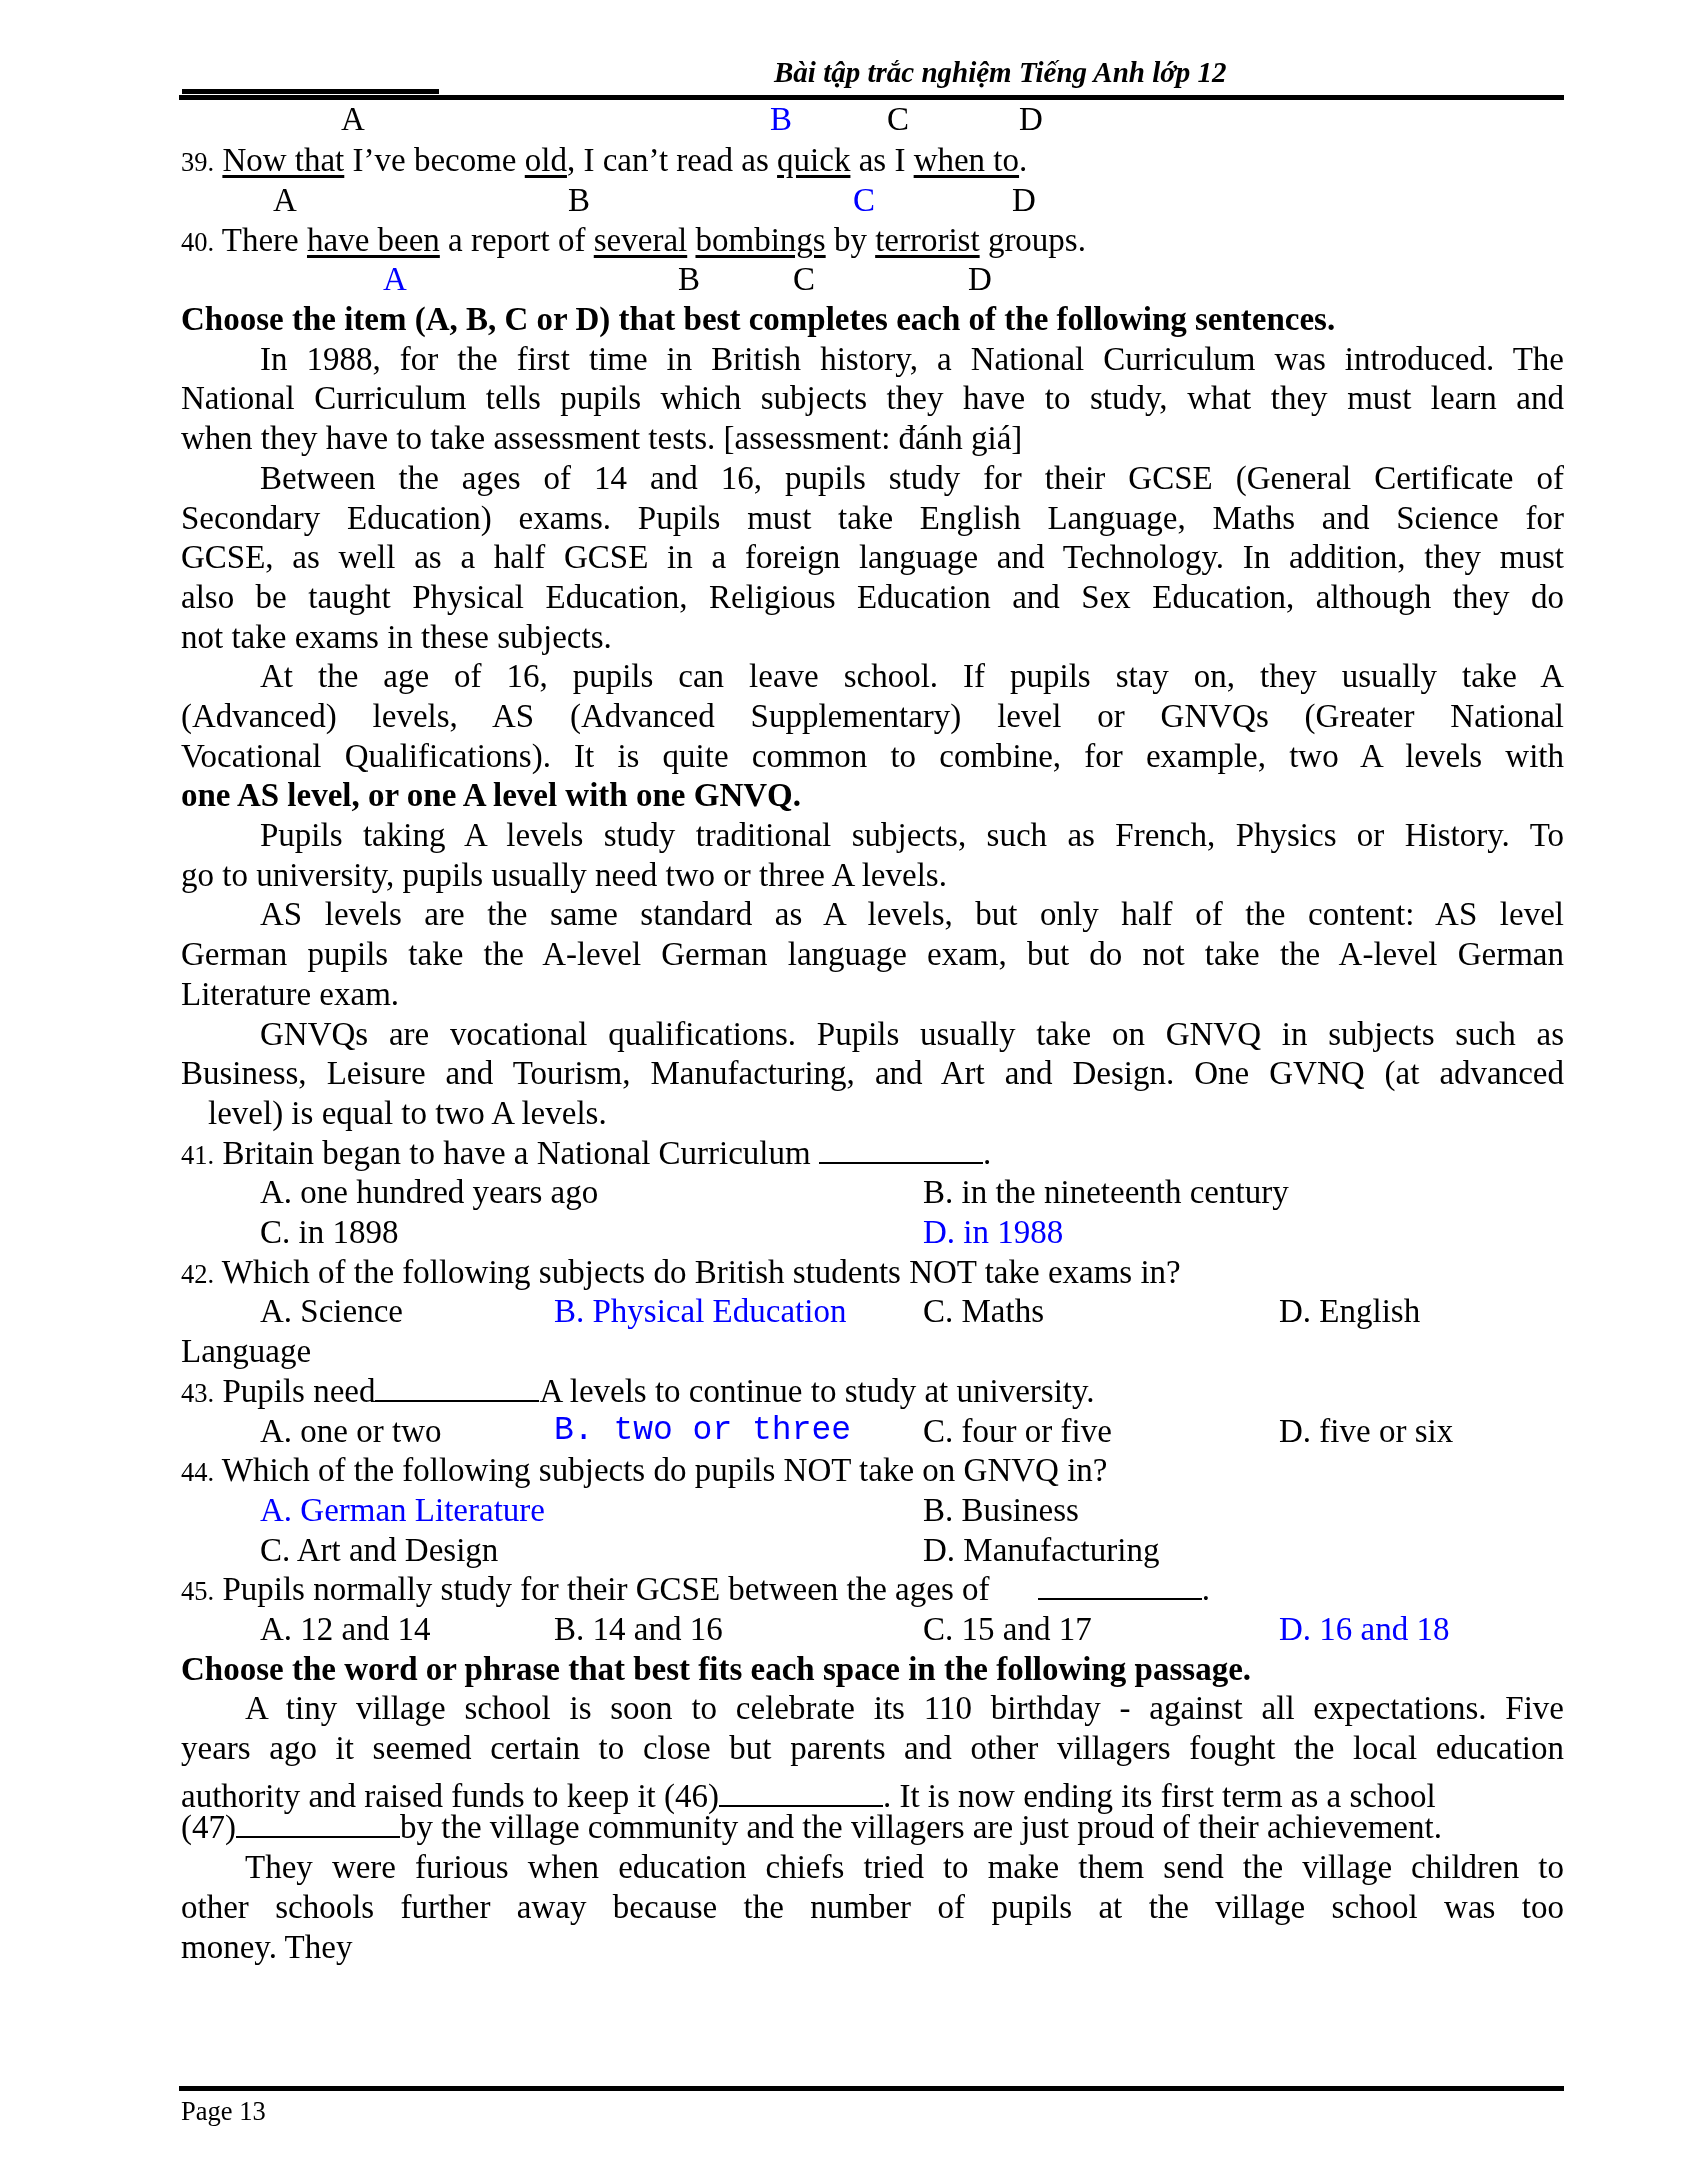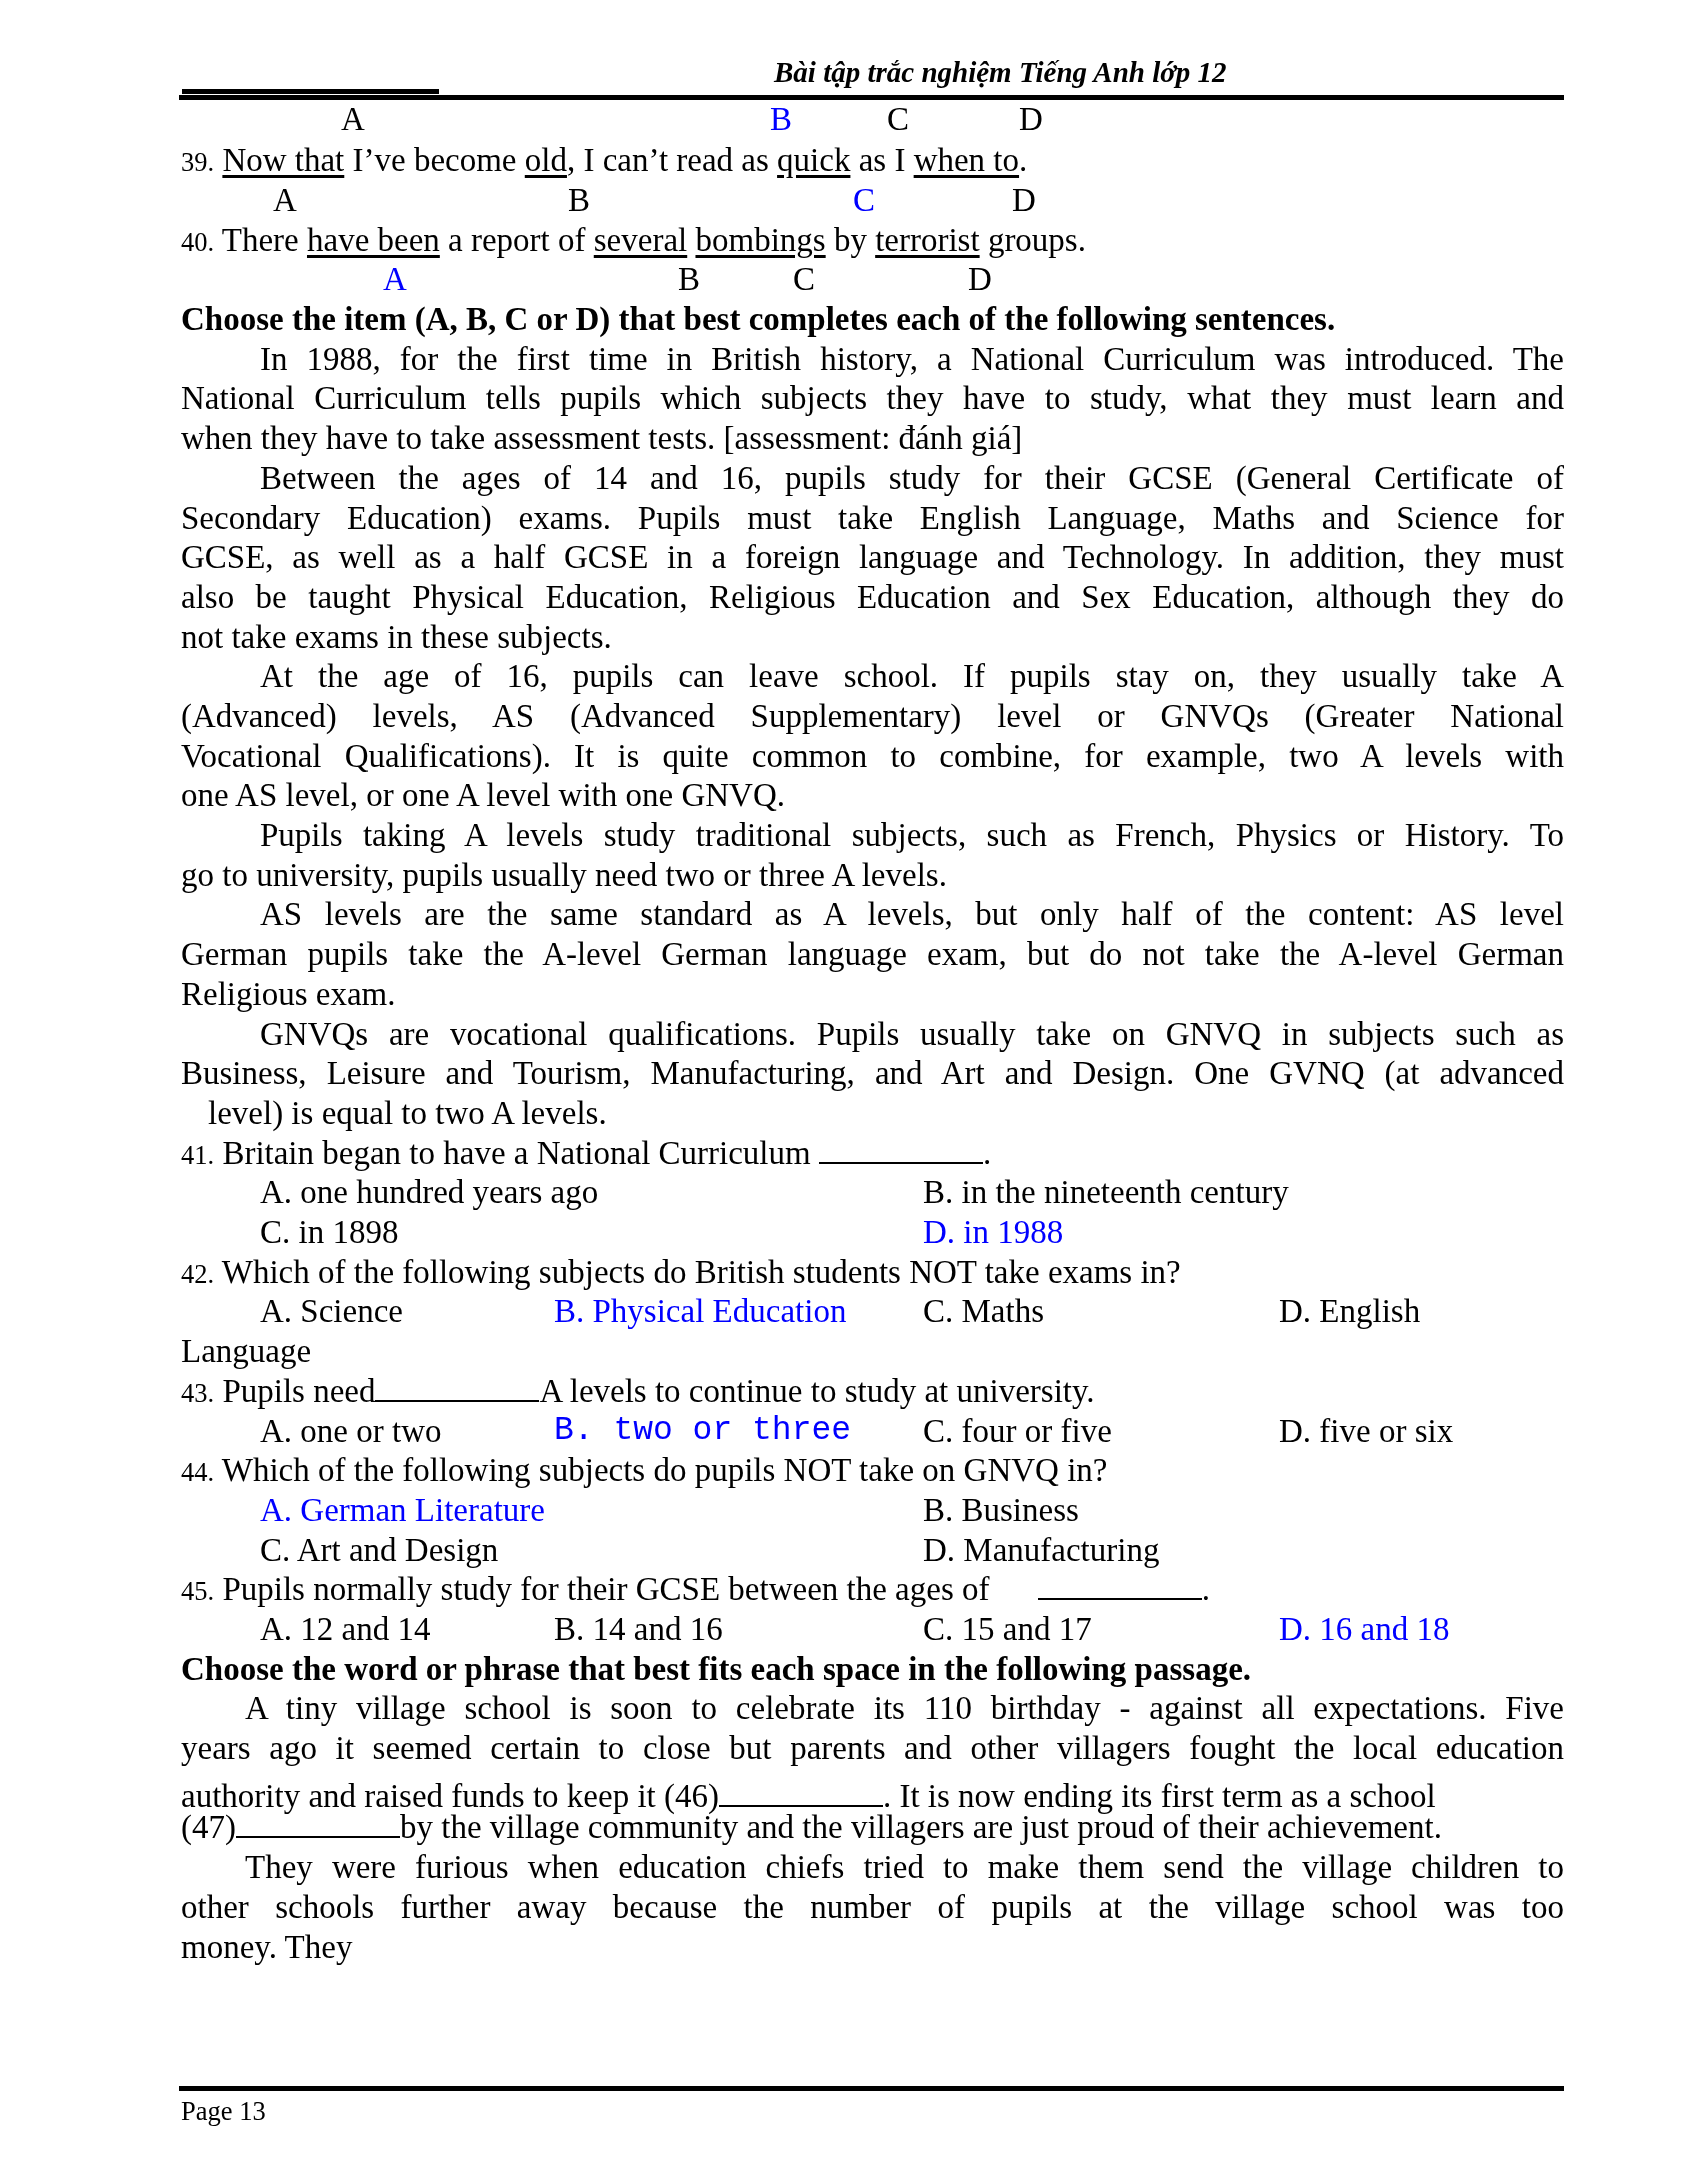--- a/index.html
+++ b/index.html
@@ -65,28 +65,28 @@
 
 <div class="line just indent" style="top:458px;">Between the ages of 14 and 16, pupils study for their GCSE (General Certificate of</div>
 <div class="line just" style="top:498px;">Secondary Education) exams. Pupils must take English Language, Maths and Science for</div>
 <div class="line just" style="top:537px;">GCSE, as well as a half GCSE in a foreign language and Technology. In addition, they must</div>
 <div class="line just" style="top:577px;">also be taught Physical Education, Religious Education and Sex Education, although they do</div>
 <div class="line" style="top:617px;">not take exams in these subjects.</div>
 
 <div class="line just indent" style="top:656px;">At the age of 16, pupils can leave school. If pupils stay on, they usually take A</div>
 <div class="line just" style="top:696px;">(Advanced) levels, AS (Advanced Supplementary) level or GNVQs (Greater National</div>
 <div class="line just" style="top:736px;">Vocational Qualifications). It is quite common to combine, for example, two A levels with</div>
-<div class="line" style="top:775px;">one AS level, or one A level with one GNVQ.</div>
+<div class="line" style="top:775px;font-weight:bold;">one AS level, or one A level with one GNVQ.</div>
 
 <div class="line just indent" style="top:815px;">Pupils taking A levels study traditional subjects, such as French, Physics or History. To</div>
 <div class="line" style="top:855px;">go to university, pupils usually need two or three A levels.</div>
 
 <div class="line just indent" style="top:894px;">AS levels are the same standard as A levels, but only half of the content: AS level</div>
 <div class="line just" style="top:934px;">German pupils take the A-level German language exam, but do not take the A-level German</div>
-<div class="line" style="top:974px;">Religious exam.</div>
+<div class="line" style="top:974px;">Literature exam.</div>
 
 <div class="line just indent" style="top:1014px;">GNVQs are vocational qualifications. Pupils usually take on GNVQ in subjects such as</div>
 <div class="line just" style="top:1053px;">Business, Leisure and Tourism, Manufacturing, and Art and Design. One GVNQ (at advanced</div>
 <div class="line" style="top:1093px;margin-left:27px;">level) is equal to two A levels.</div>
 
 <div class="line" style="top:1133px;">
   <span class="num">41.</span>
   <span>Britain began to have a National Curriculum </span><span class="blank" style="width:164px;"></span><span>.</span>
 </div>
 <span class="opt" style="left:260px;top:1172px;">A. one hundred years ago</span>

